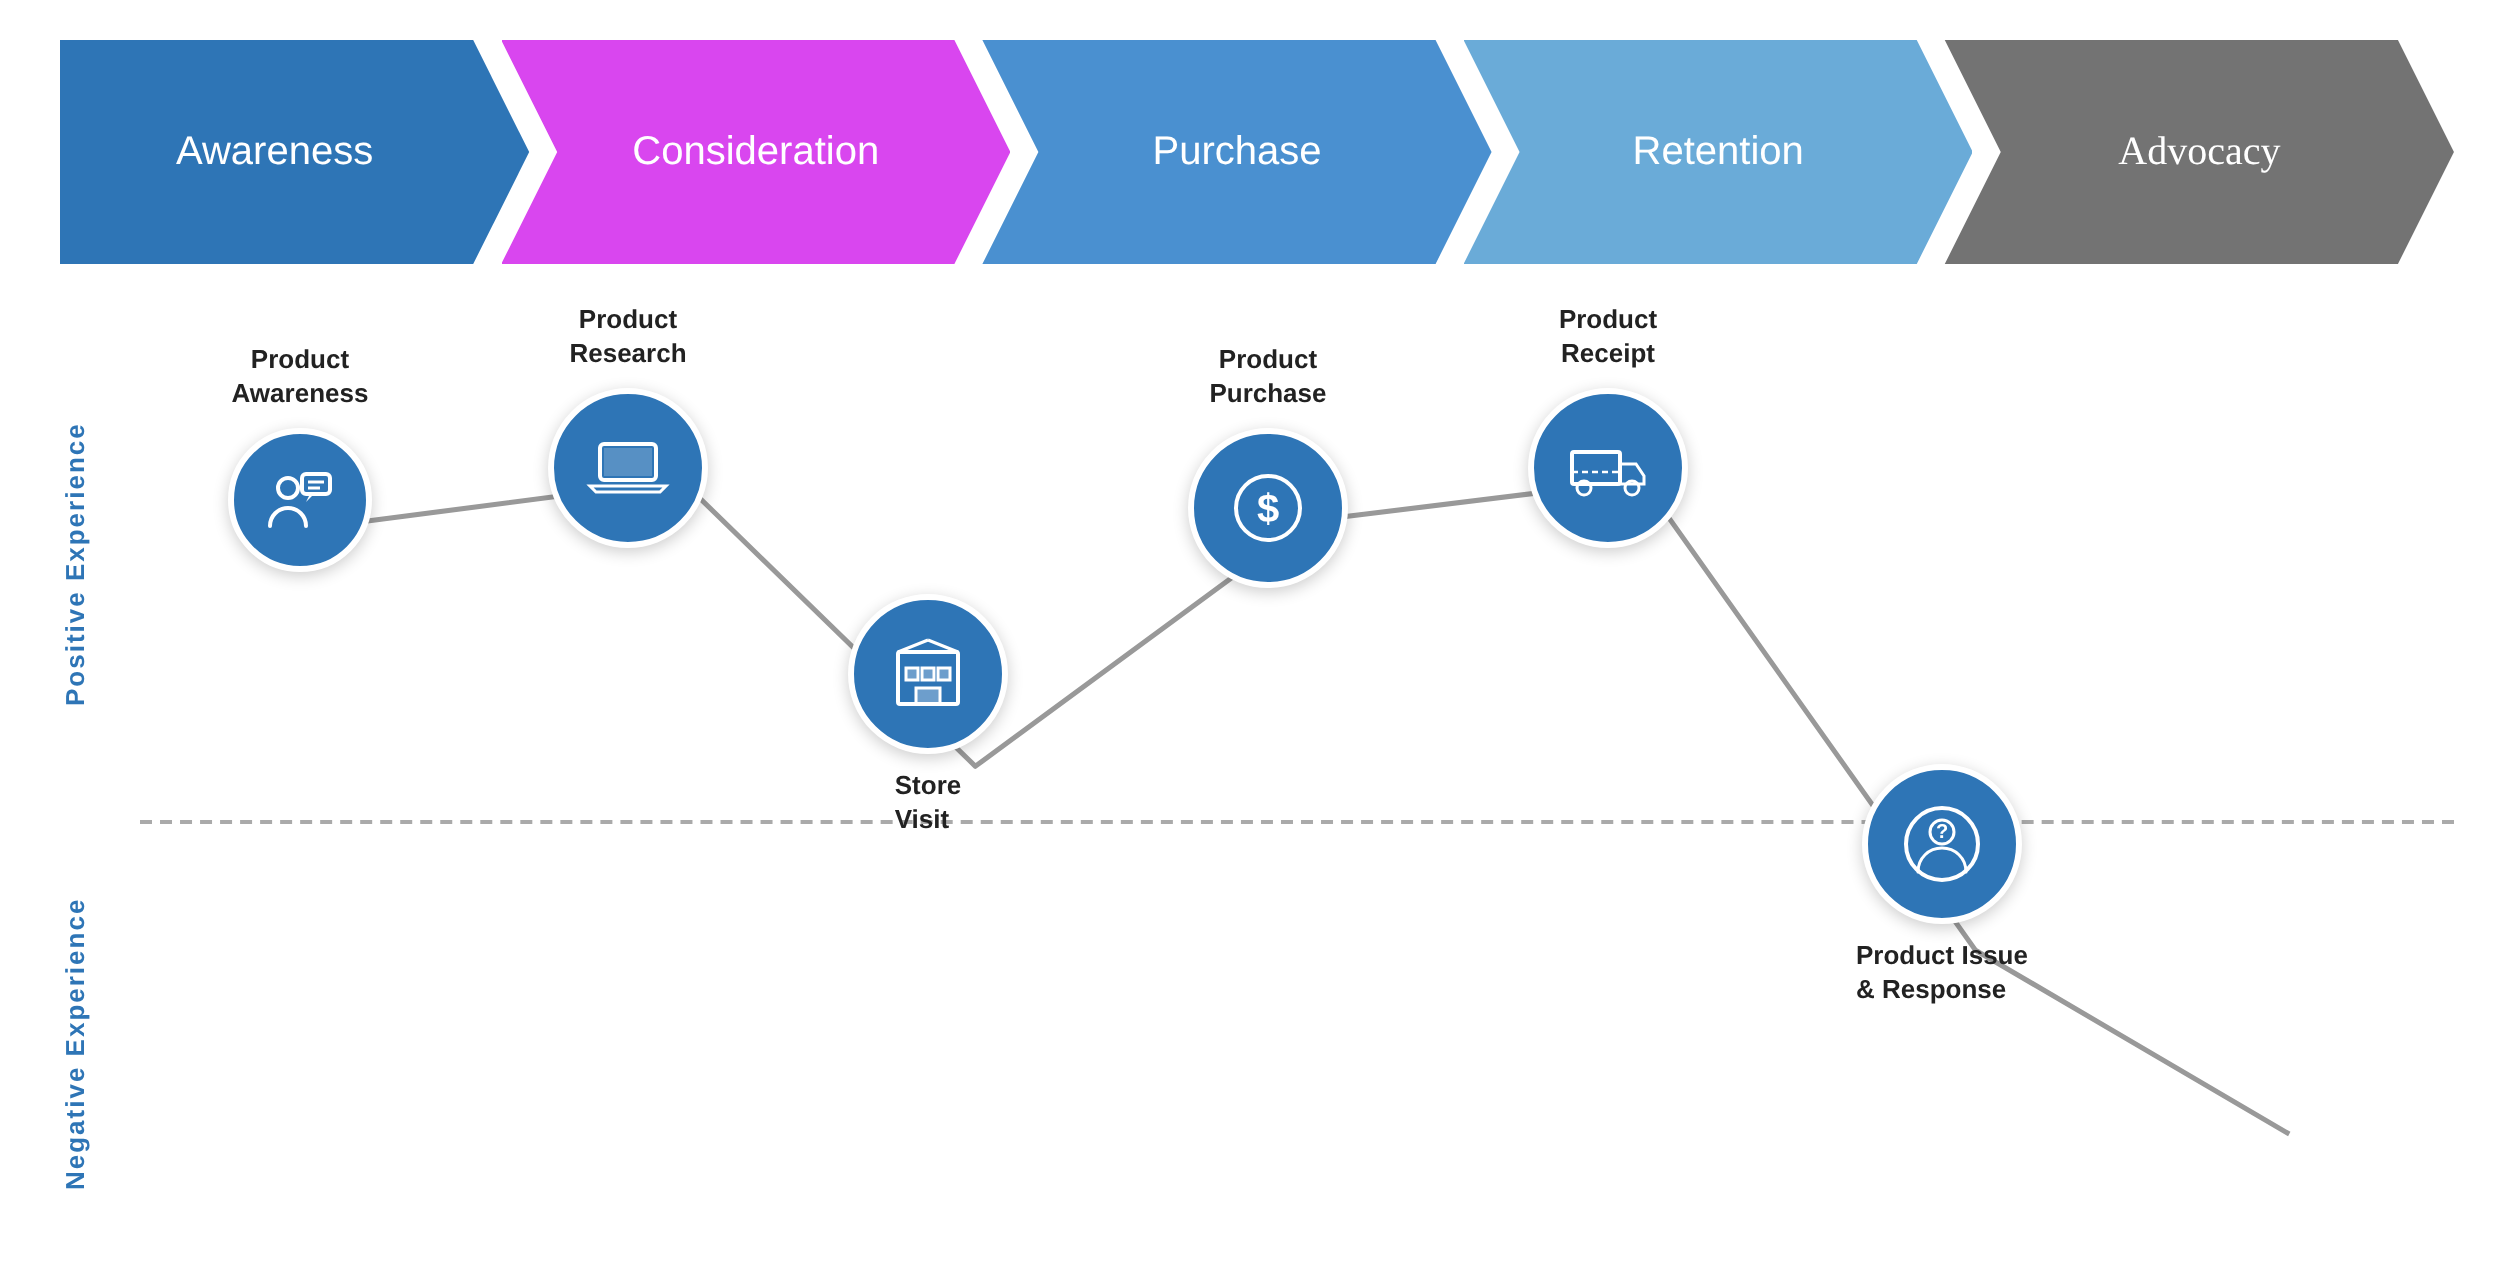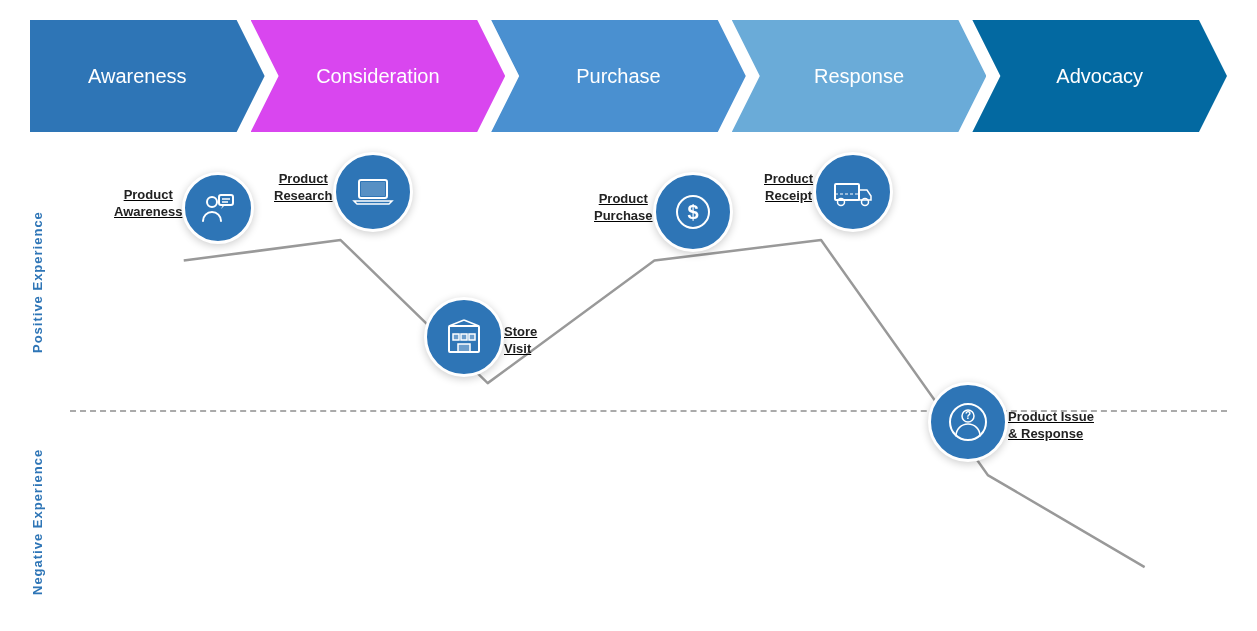--- a/index.html
+++ b/index.html
@@ -46,21 +46,21 @@
     .funnel-step:first-child {
       clip-path: polygon(0% 0%, calc(100% - 28px) 0%, 100% 50%, calc(100% - 28px) 100%, 0% 100%);
       margin-left: 0;
       padding-left: 20px;
     }
 
     .funnel-step-1 { background: #2e75b6; z-index: 5; }
     .funnel-step-2 { background: #d946ef; z-index: 4; }
     .funnel-step-3 { background: #4a90d0; z-index: 3; }
     .funnel-step-4 { background: #6aabd8; z-index: 2; }
-    .funnel-step-5 { background: #0369a1; z-index: 1; }
+    .funnel-step-5 { background: #737373; z-index: 1; font-family: Liberation Serif, serif; }
 
     
     .journey-area {
       position: relative;
       margin: 10px 30px 0 30px;
       height: 470px;
     }
 
     
     .side-label {
@@ -115,23 +115,22 @@
       left: 0;
       width: 100%;
       height: 100%;
       pointer-events: none;
     }
 
     
     .node-container {
       position: absolute;
       display: flex;
-      flex-direction: row;
-      align-items: center;
-      text-decoration: underline;
+      flex-direction: column;
+      align-items: center;
     }
 
     .node-label {
       font-size: 13px;
       font-weight: 700;
       color: #222;
       text-align: center;
       line-height: 1.3;
       margin-bottom: 8px;
     }
@@ -174,21 +173,21 @@
     <div class="funnel-step funnel-step-1">
       <span>Awareness</span>
     </div>
     <div class="funnel-step funnel-step-2">
       <span>Consideration</span>
     </div>
     <div class="funnel-step funnel-step-3">
       <span>Purchase</span>
     </div>
     <div class="funnel-step funnel-step-4">
-      <span>Response</span>
+      <span>Retention</span>
     </div>
     <div class="funnel-step funnel-step-5">
       <span>Advocacy</span>
     </div>
   </div>
 
   <div class="journey-area">
 
     <div class="side-label label-positive">
       <span>Positive Experience</span>

